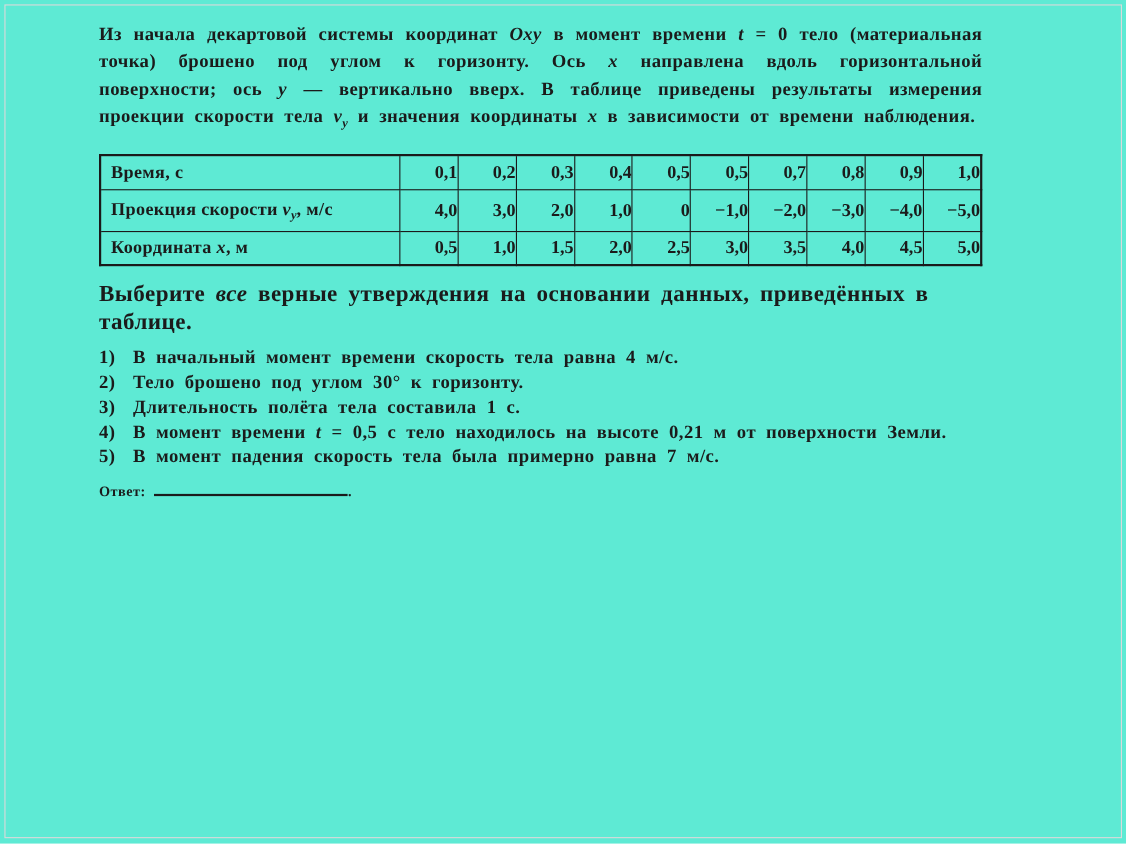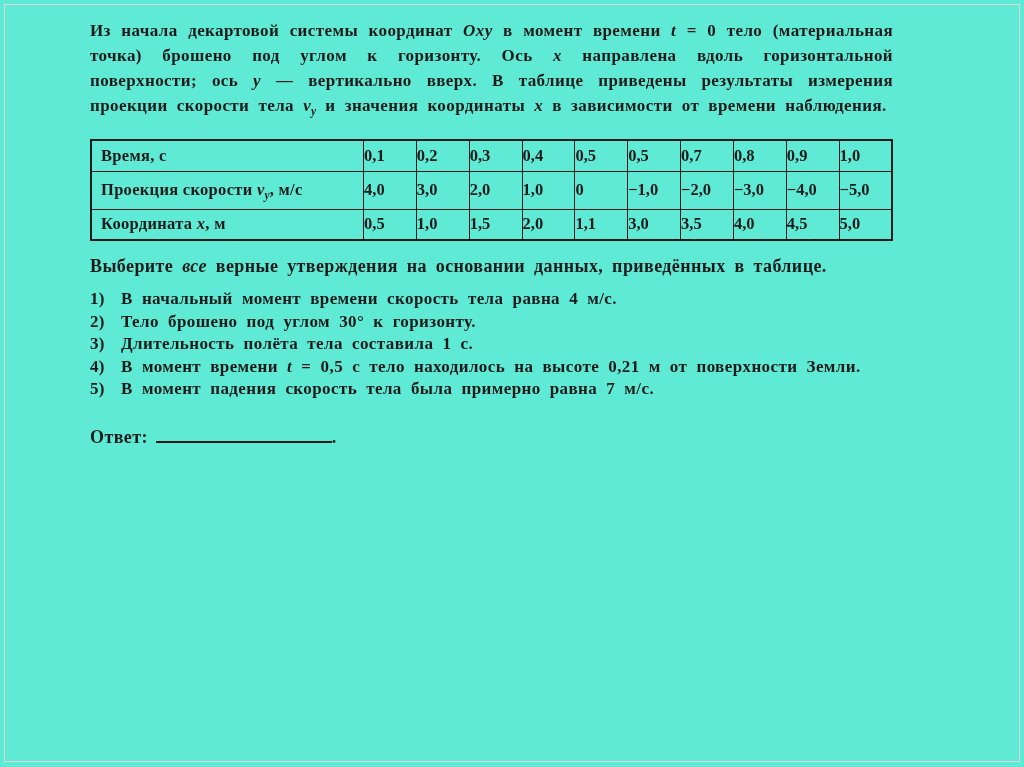--- a/index.html
+++ b/index.html
@@ -63,30 +63,30 @@
   }
   th.rowhdr {
     width: 256px;
     text-align: left;
     padding: 2px 6px 2px 9px;
     font-weight: 700;
     letter-spacing: 0.3px;
     margin-top: 32px;
   }
   td.val {
-    text-align: left;
+    text-align: right;
     font-weight: 700;
     padding: 0;
   }
   tr.r1 { height: 31px; }
   tr.r2 { height: 38px; }
   tr.r3 { height: 31px; }
   .choose {
     margin: 4px 0 9px 0;
-    font-size: 18px;
+    font-size: 21px;
     line-height: 25px;
     letter-spacing: 0.4px;
     word-spacing: 4px;
   }
   .list { margin: 0; }
   .item {
     display: flex;
     font-size: 17px;
     line-height: 22.5px;
     margin: 0;
@@ -95,22 +95,22 @@
     flex: 0 0 31px;
     letter-spacing: 0.3px;
   }
   .item .txt {
     flex: 1;
     text-align: justify;
     letter-spacing: 0.4px;
     word-spacing: 4.5px;
   }
   .answer {
-    margin-top: 26px;
-    font-size: 18px;
+    margin-top: 8px;
+    font-size: 13px;
     letter-spacing: 0.4px;
   }
   .blank {
     display: inline-block;
     width: 176px;
     height: 14px;
     border-bottom: 2px solid #1b1b1b;
     margin-left: 8px;
   }
 </style>
@@ -150,21 +150,21 @@
             <td class="val">−3,0</td>
             <td class="val">−4,0</td>
             <td class="val">−5,0</td>
           </tr>
         <tr class="r3">
           <th class="rowhdr"><span>Координата </span><span class="it">x</span><span>, м</span></th>
         <td class="val">0,5</td>
             <td class="val">1,0</td>
             <td class="val">1,5</td>
             <td class="val">2,0</td>
-            <td class="val">1,1</td>
+            <td class="val">2,5</td>
             <td class="val">3,0</td>
             <td class="val">3,5</td>
             <td class="val">4,0</td>
             <td class="val">4,5</td>
             <td class="val">5,0</td>
           </tr>
       </tbody>
     </table>
 
     <p class="choose"><span>Выберите </span><span class="bit">все</span><span> верные утверждения на основании данных, приведённых в таблице.</span></p>

